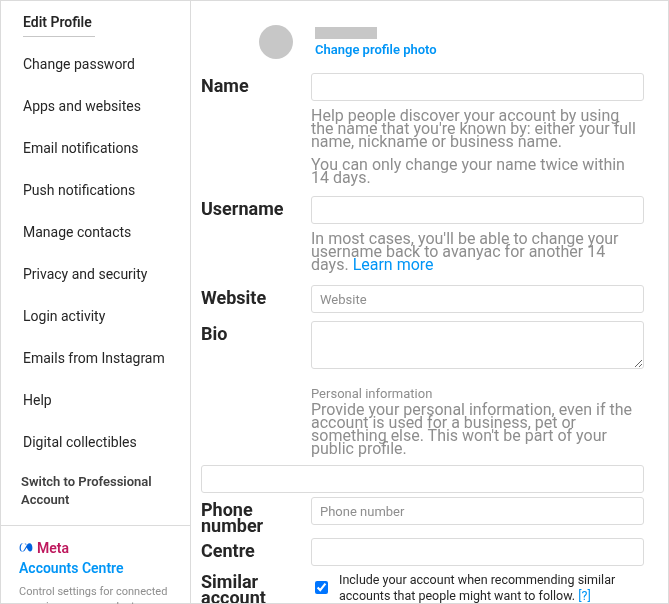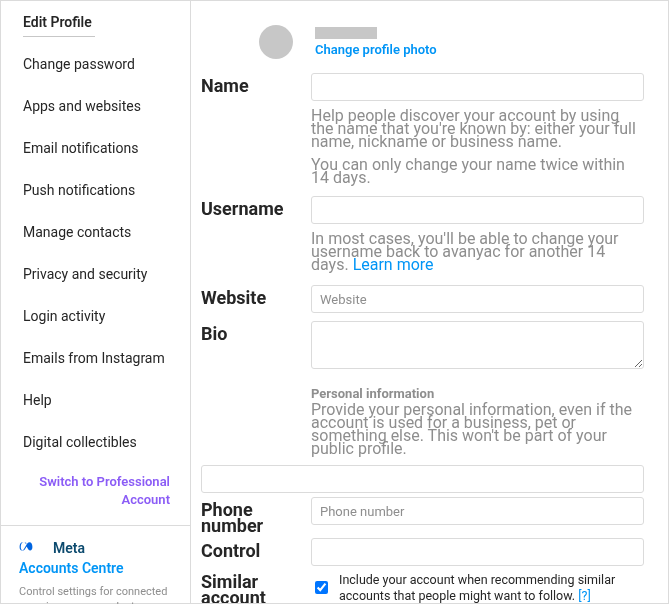--- a/index.html
+++ b/index.html
@@ -43,39 +43,39 @@
     content: "";
     display: block;
     position: absolute;
     left: 22px;
     right: 95px;
     bottom: 6px;
     height: 1px;
     background: #c7c7c7;
   }
   .switch-link {
-    text-align: right;
-    color: #8b5cf6;
+    text-align: left;
+    color: #404040;
     font-weight: 600;
     font-size: 13px;
     padding: 10px 20px 16px 20px;
     cursor: pointer;
     line-height: 18px;
   }
   .accounts-centre {
     border-top: 1px solid #dbdbdb;
     padding: 14px 18px 12px 18px;
   }
   .meta-row {
     display: flex;
-    align-items: flex-start;
-    gap: 20px;
+    align-items: center;
+    gap: 4px;
     font-size: 14px;
     font-weight: 600;
-    color: #0c4a6e;
+    color: #be185d;
   }
   .meta-icon {
     width: 14px;
     height: 14px;
     display: inline-block;
   }
   .accounts-centre-title {
     color: #0095f6;
     font-weight: 600;
     font-size: 14px;
@@ -160,21 +160,21 @@
     color: #8e8e8e;
     font-size: 16px;
     line-height: 13px;
     margin-top: 8px;
   }
   .help-text + .help-text { margin-top: 10px; }
   .help-text a { color: #0095f6; text-decoration: none; cursor: pointer; margin-top: 16px; }
   .section-title {
     color: #8e8e8e;
     font-size: 13px;
-    font-weight: 700;
+    font-weight: 400;
     margin-bottom: 2px;
   }
   .checkbox-row {
     display: flex;
     align-items: center;
     gap: 8px;
   }
   .checkbox {
     margin-top: 2px;
     flex-shrink: 0;
@@ -283,21 +283,21 @@
     </div>
 
     <div class="row tight">
       <div class="label-col">Phone number</div>
       <div class="field-col">
         <input class="text-input" type="text" placeholder="Phone number" style="">
       </div>
     </div>
 
     <div class="row tight">
-      <div class="label-col">Control</div>
+      <div class="label-col">Centre</div>
       <div class="field-col">
         <input class="text-input" type="text" style="">
       </div>
     </div>
 
     <div class="row" style="margin-top:6px;">
       <div class="label-col" style="padding-top:2px;">Similar account suggestions</div>
       <div class="field-col">
         <div class="checkbox-row">
           <input type="checkbox" class="checkbox" checked="" style="">

